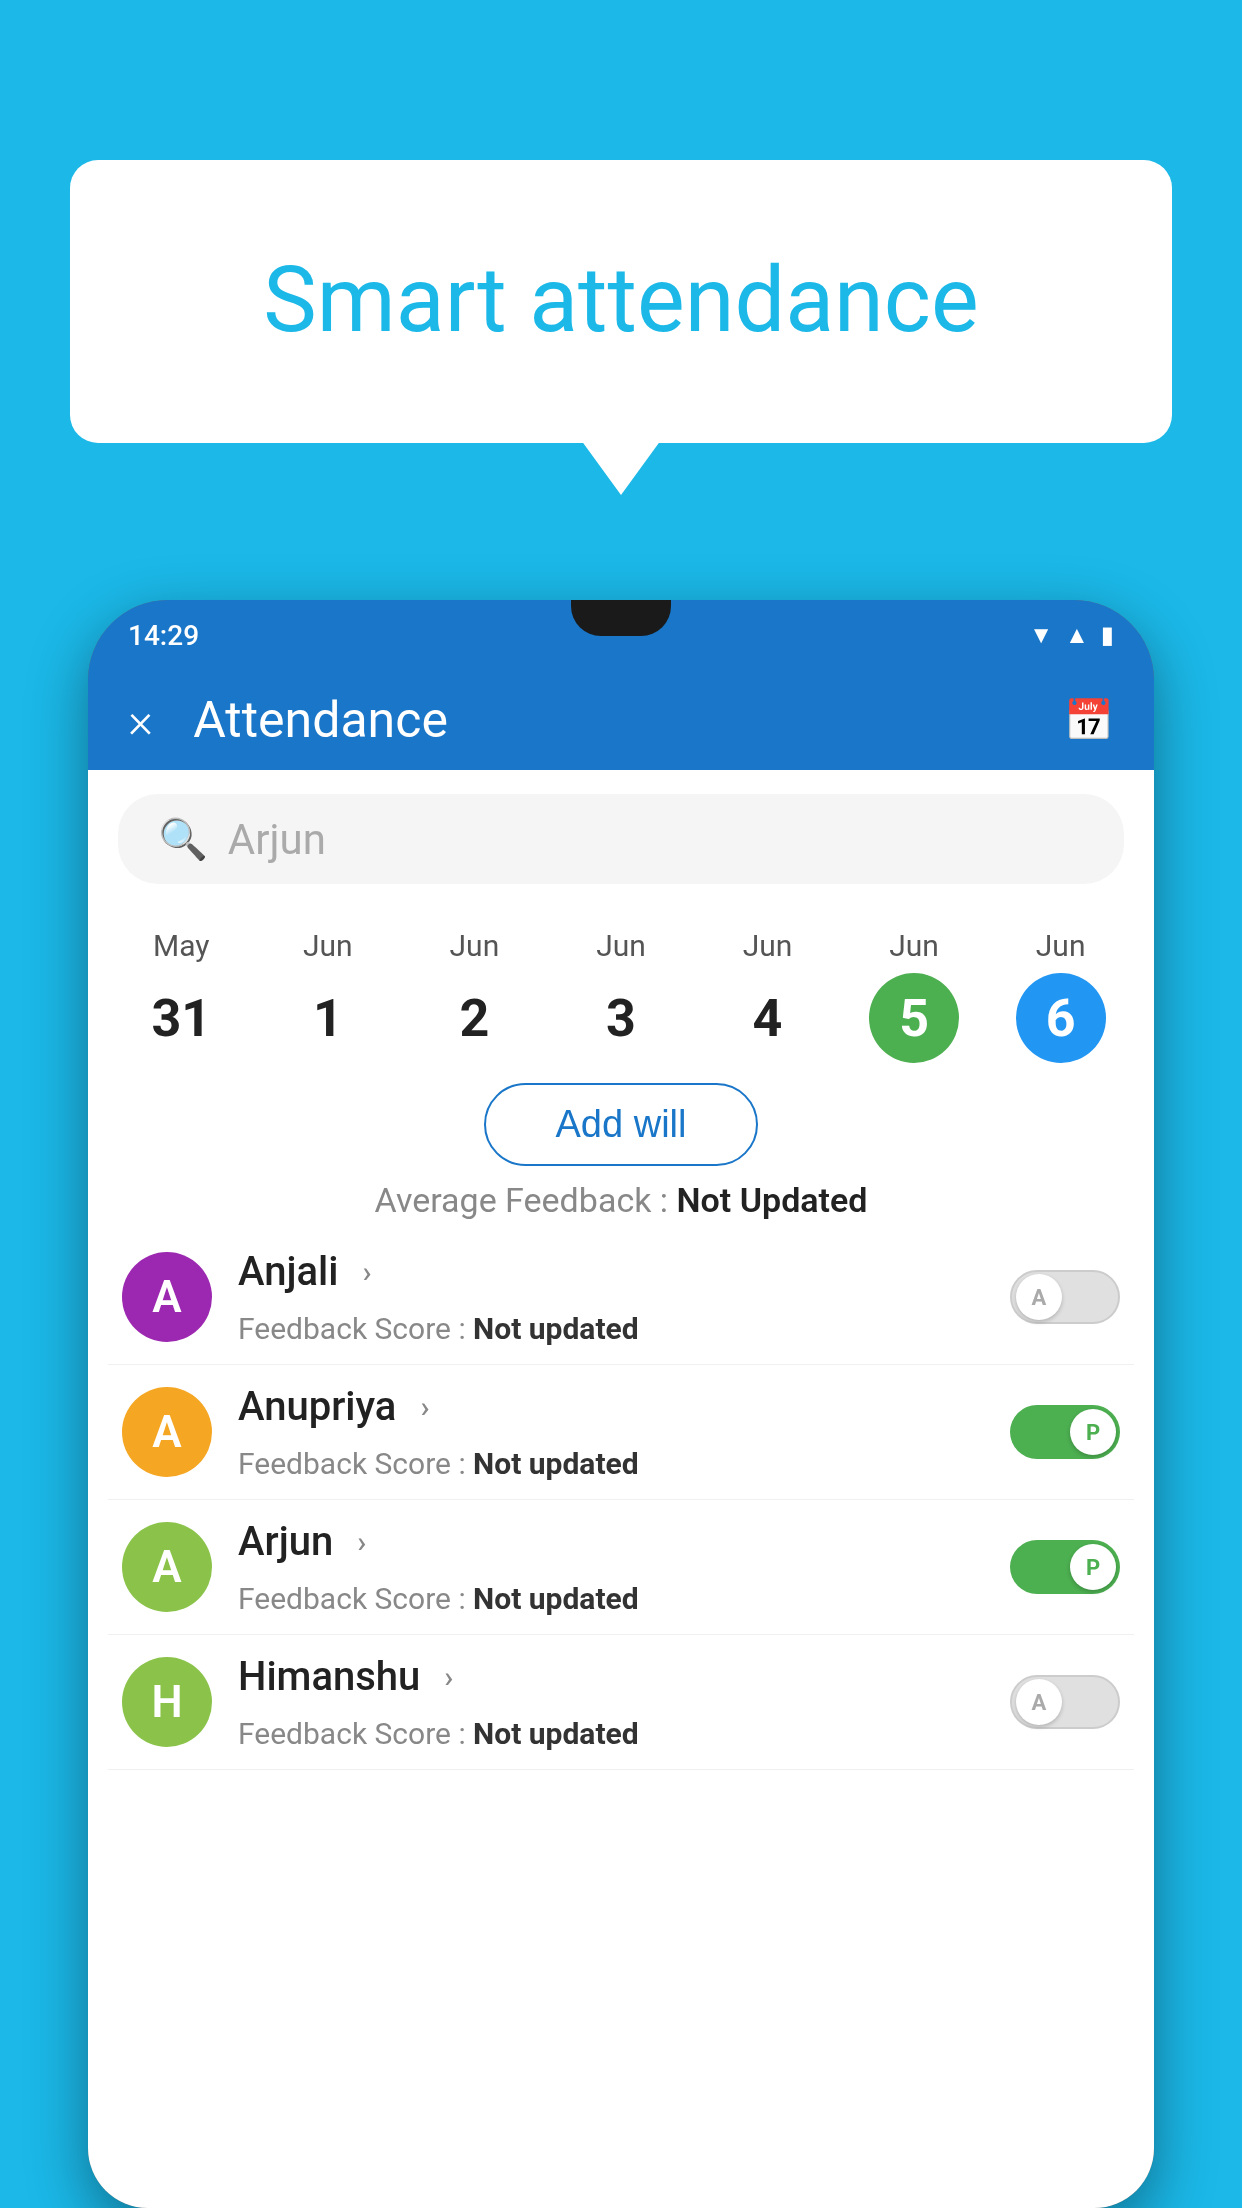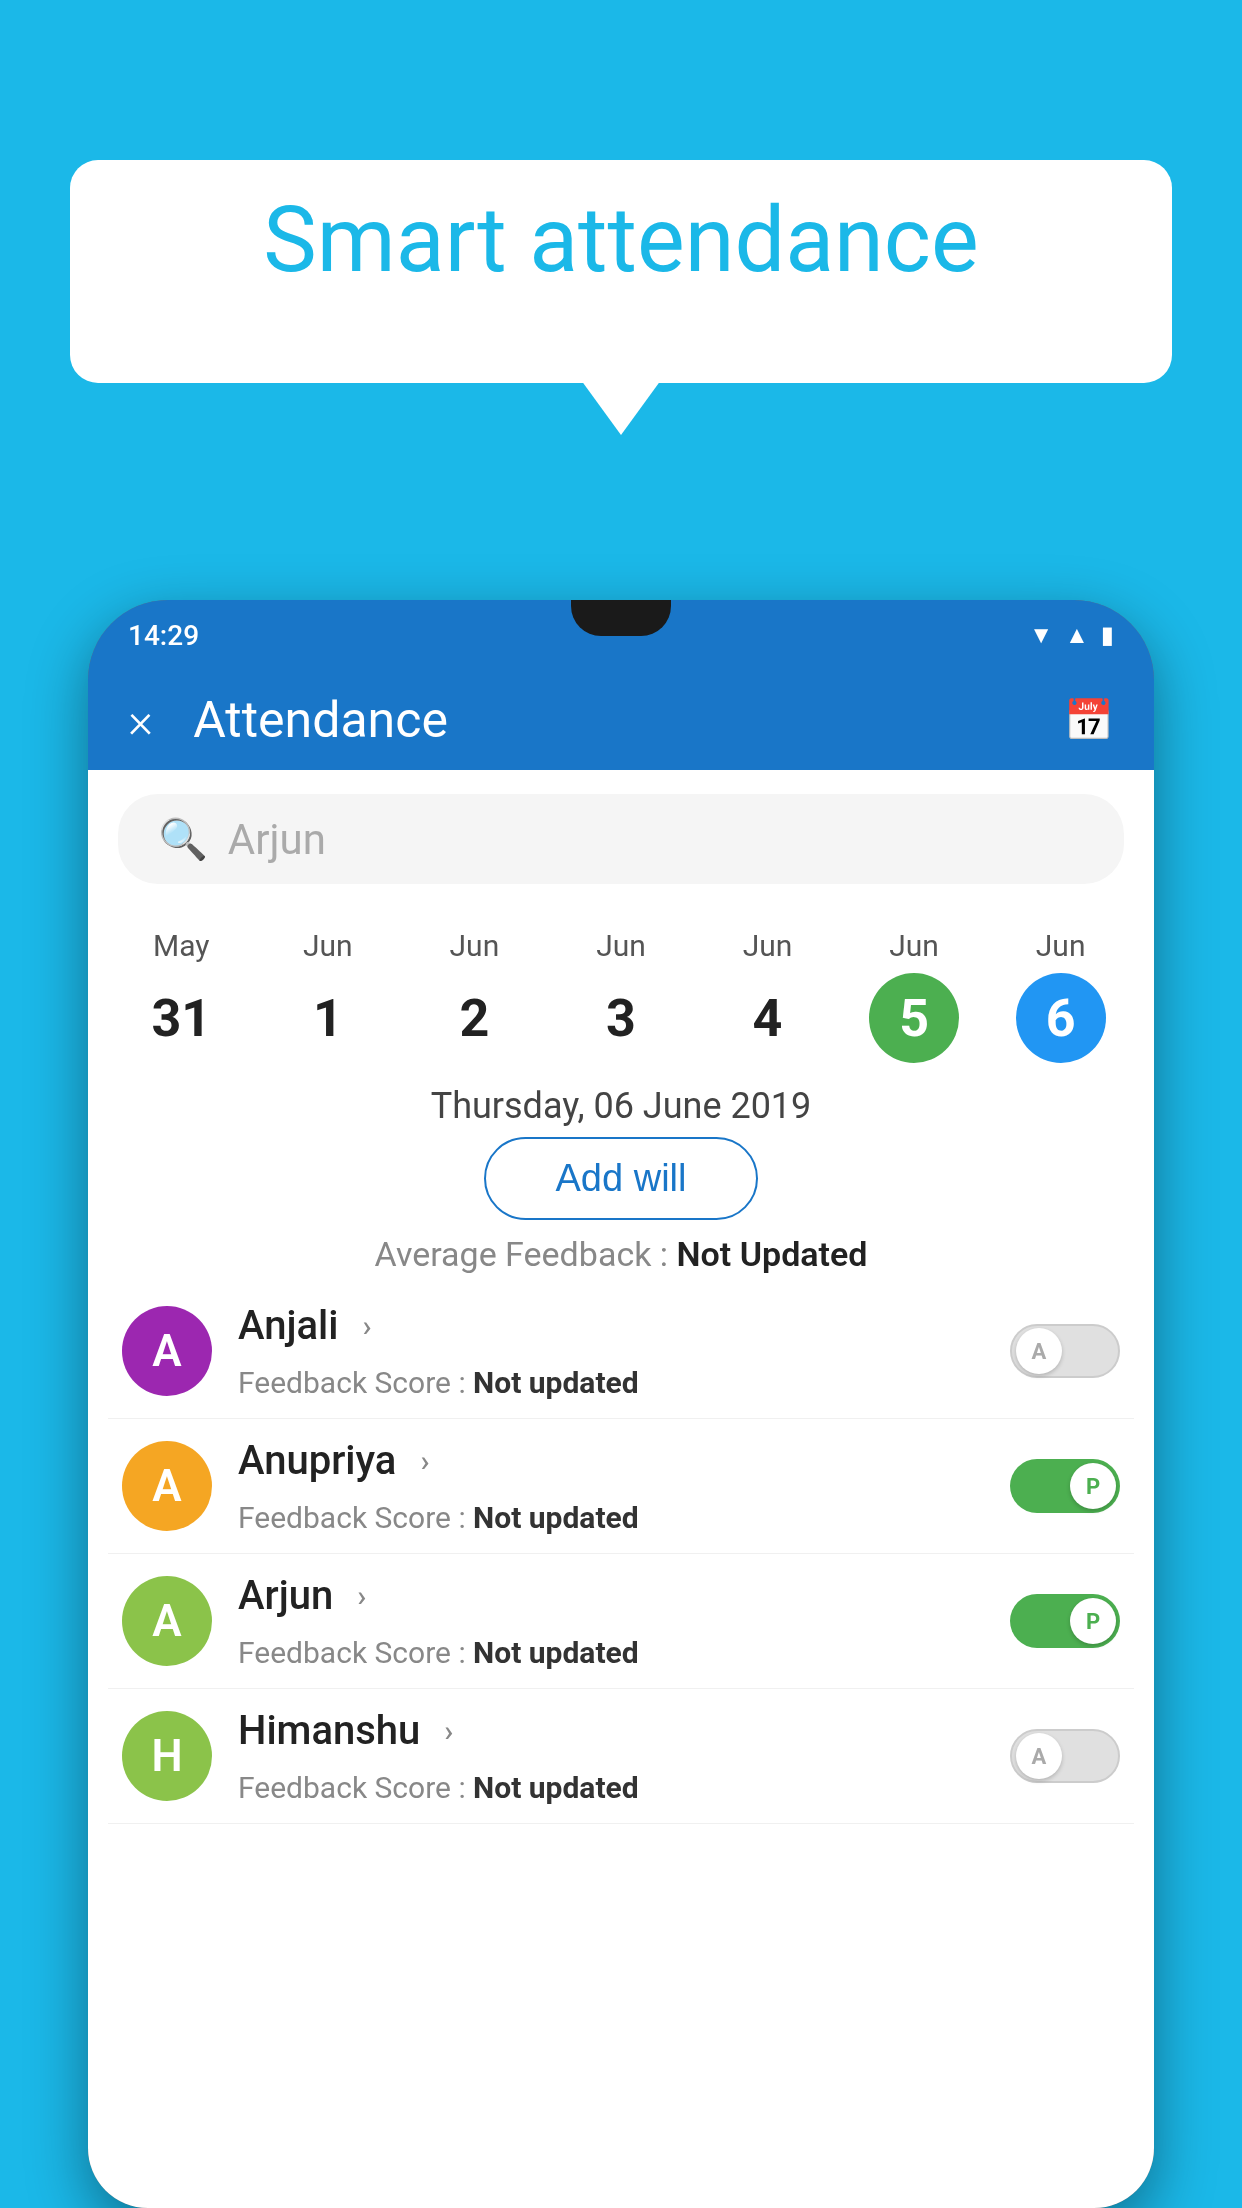--- a/index.html
+++ b/index.html
@@ -17,21 +17,21 @@
     .speech-bubble-container {
       position: absolute;
       top: 160px;
       left: 70px;
       right: 70px;
     }
 
     .speech-bubble {
       background: white;
       border-radius: 28px;
-      padding: 28px 70px 70px;
+      padding: 88px 70px 70px;
       text-align: center;
       position: relative;
     }
 
     .speech-bubble::after {
       content: '';
       position: absolute;
       bottom: -52px;
       left: 50%;
       transform: translateX(-50%);
@@ -414,21 +414,20 @@
           <div class="date-item">
             <div class="date-month">Jun</div>
             <div class="date-day today">5</div>
           </div>
           <div class="date-item">
             <div class="date-month">Jun</div>
             <div class="date-day selected">6</div>
           </div>
         </div>
 
-      <div class="selected-date-label">Thursday, 06 June 2019</div>
 
       <button class="add-topic-btn">Add will</button>
 
       <div class="avg-feedback">
         <span>Average Feedback : </span><strong>Not Updated</strong>
       </div>
 
       <div class="student-list" id="student-list">
       <div class="student-item">
             <div class="avatar" style="background-color: rgb(156, 39, 176);">A</div>

